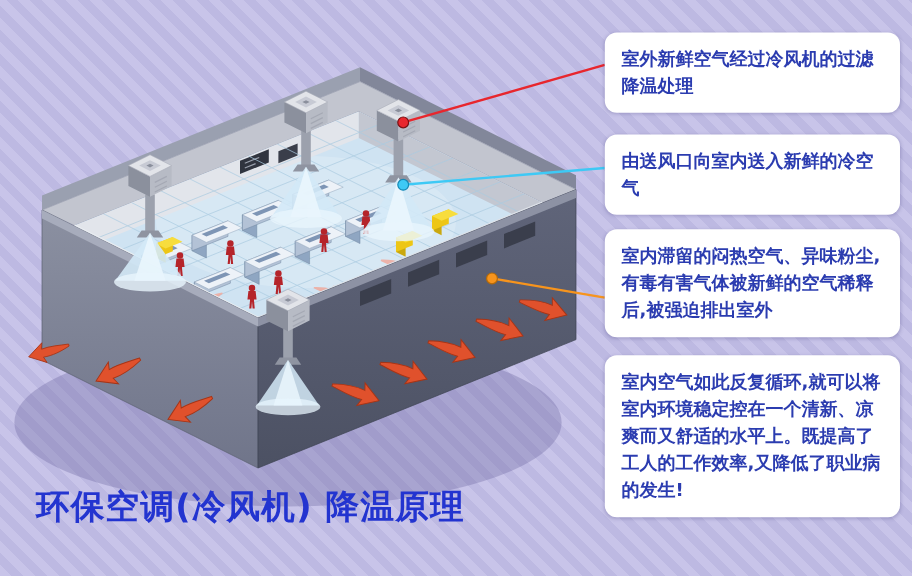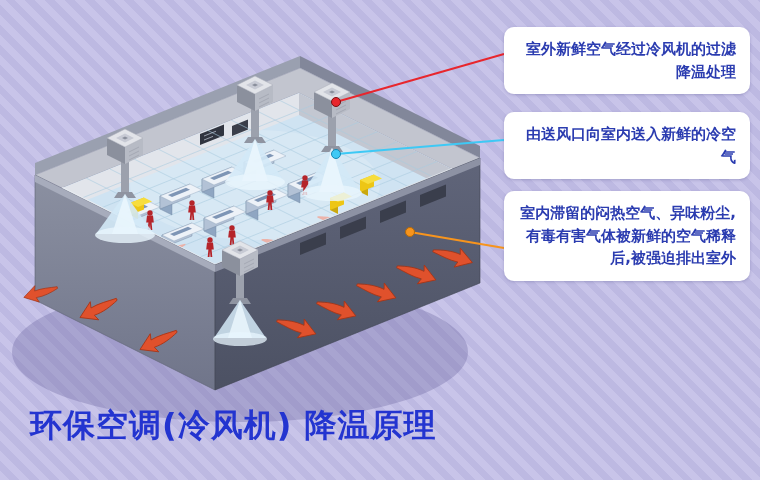--- a/index.html
+++ b/index.html
@@ -1,35 +1,34 @@
 <!DOCTYPE html>
 <html><head>
 <meta charset="utf-8">
 <style>
   html,body{margin:0;padding:0;}
   .stage{
     position:relative;width:760px;height:480px;overflow:hidden;
     background:repeating-linear-gradient(45deg,#c8c4e9 0 7px,#bdb9e2 7px 14px);
     font-family:"DejaVu Sans","Liberation Sans",sans-serif;
-    text-align:right;
   }
   svg.scene{position:absolute;left:0;top:0;}
   .callout{
     position:absolute;left:504px;width:246px;box-sizing:border-box;
     background:#ffffff;border-radius:10px;padding:11px 14px;
     color:#2b3cb0;font-size:15px;line-height:1.5;font-weight:600;
     box-shadow:0 1px 3px rgba(60,55,120,0.25);
   }
   #callout-1{top:27px}
   #callout-2{top:112px}
   #callout-3{top:191px}
   #callout-4{top:296px}
   .title{
     position:absolute;left:30px;top:404px;margin:0;
-    font-size:32px;font-weight:bold;color:#2334d0;letter-spacing:1px;
+    font-size:28px;font-weight:bold;color:#2334d0;letter-spacing:1px;
   }
 </style>
 </head>
 <body>
 
 <div class="stage">
 
   <svg class="scene" width="760" height="480" viewBox="0 0 760 480">
     <defs>
       <linearGradient id="gradL" x1="0" y1="0" x2="0" y2="1">
@@ -216,15 +215,18 @@
 
   <div class="callout" id="callout-1">
     <span>室外新鲜空气经过冷风机的过滤降温处理</span>
   </div>
   <div class="callout" id="callout-3">
     <span>室内滞留的闷热空气、异味粉尘,有毒有害气体被新鲜的空气稀释后,被强迫排出室外</span>
   </div>
   <div class="callout" id="callout-2">
     <span>由送风口向室内送入新鲜的冷空气</span>
   </div>
+  <div class="callout" id="callout-4">
+    <span>室内空气如此反复循环,就可以将室内环境稳定控在一个清新、凉爽而又舒适的水平上。既提高了工人的工作效率,又降低了职业病的发生!</span>
+  </div>
 
   <h1 class="title">环保空调(冷风机)  降温原理</h1>
 </div>
 
 </body></html>

